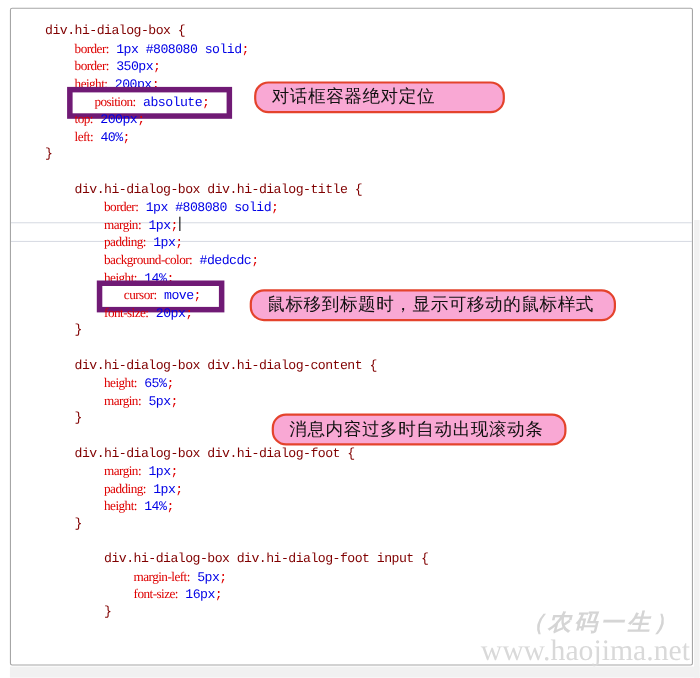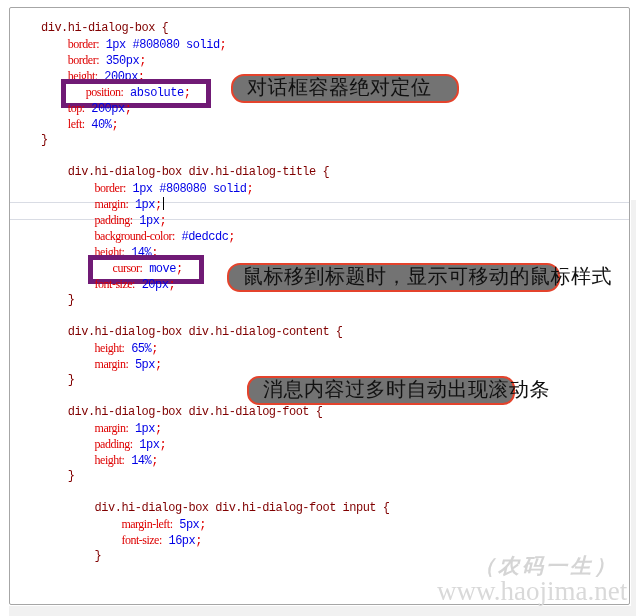--- a/index.html
+++ b/index.html
@@ -42,28 +42,28 @@
     margin-left:-7px;
   }
   .caret{
     display:inline-block;width:1px;height:13px;background:#000;
     vertical-align:middle;margin-left:1px;margin-top:-2px;
   }
 
   
   .callout{
     position:absolute;z-index:3;box-sizing:border-box;
-    background:#737373;border:2px solid #e4432c;border-radius:13px;
-    display:flex;align-items:flex-end;
-    font-size:20px;color:#111;letter-spacing:0.5px;
+    background:#f9a8d4;border:2px solid #e4432c;border-radius:13px;
+    display:flex;align-items:center;
+    font-size:16px;color:#111;letter-spacing:0.5px;
     padding-left:14px;white-space:nowrap;
   }
   .callout.c1{left:231px;top:74px;width:228px;height:29px;}
   .callout.c2{left:227px;top:263px;width:333px;height:29px;}
-  .callout.c3{left:247px;top:376px;width:268px;height:29px;border-radius:12px;}
+  .callout.c3{left:247px;top:376px;width:268px;height:29px;}
 
   
   .wm{position:absolute;z-index:1;color:#d5d5d5;white-space:nowrap;}
   .wm-brand{
     left:474px;top:552px;font-size:21px;font-weight:bold;font-style:italic;
     letter-spacing:3px;font-family:"DejaVu Serif","Liberation Serif",serif;
   }
   .wm-site{
     left:437px;top:576px;font-size:27px;color:#d9d9d9;
     font-family:"Liberation Serif","DejaVu Serif",serif;

